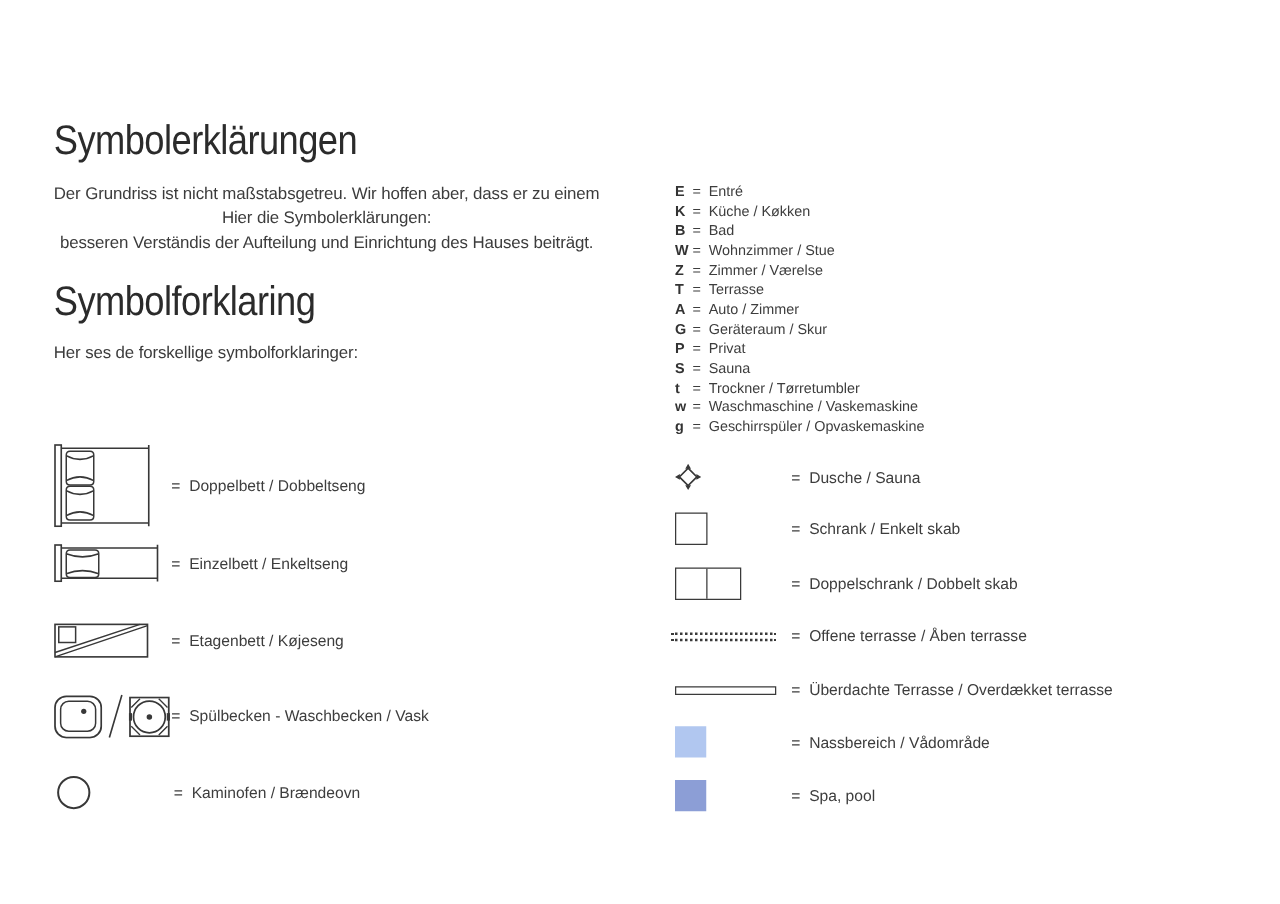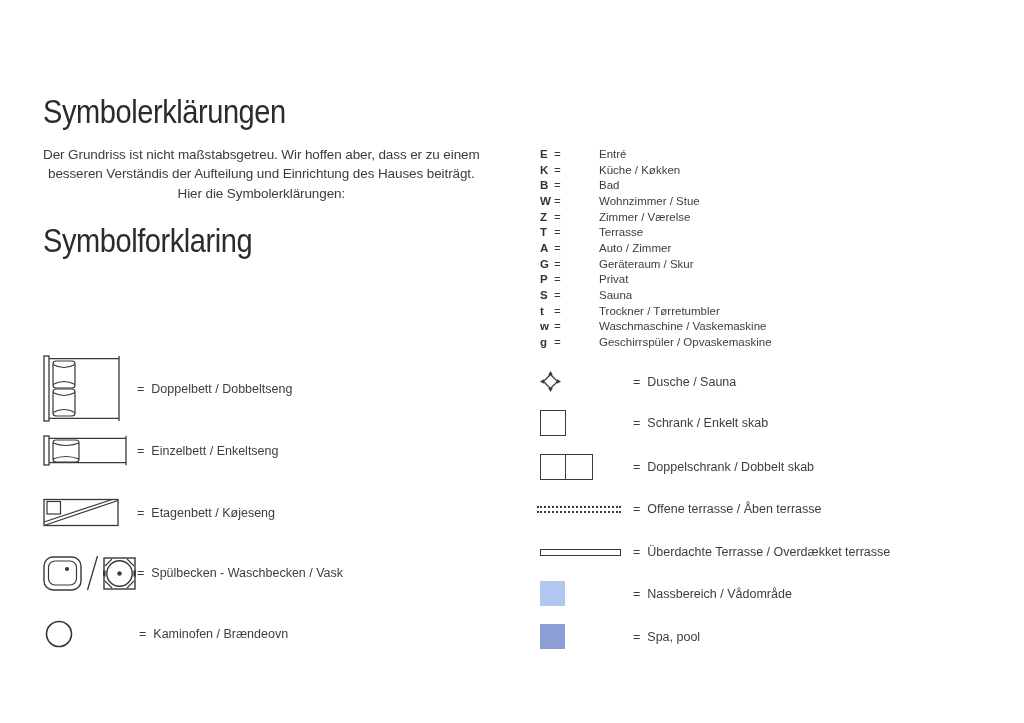--- a/index.html
+++ b/index.html
@@ -21,21 +21,21 @@
     margin:0;
   }
   
   .intro { font-size:13.5px; line-height:19.3px; color:#3c3c3c; white-space:nowrap; letter-spacing:-0.1px;text-align:center; }
 
   
   .codes { left:540px; top:146px; }
   .code-row { height:15.7px; display:flex; align-items:center; font-size:11.5px; white-space:nowrap; }
   .code-row .code { font-weight:bold; width:14px; color:#333; }
   .code-row .ceq { width:13px; color:#3d3d3d; }
-  .code-row .clabel { color:#3d3d3d;margin-left:32px; }
+  .code-row .clabel { color:#3d3d3d; }
 
   
   .lrow, .rrow { display:flex; align-items:center; }
   .lrow { left:43px; }
   .rrow { left:540px; }
   .sym-cell { flex:none; display:flex; align-items:center; }
   .lrow .sym-cell { width:94px; }
   .rrow .sym-cell { width:93px; }
   .slabel { font-size:12.5px; color:#3d3d3d; white-space:nowrap; display:flex; }
   .slabel .eq { margin-right:7px; }
@@ -56,27 +56,28 @@
   
   .swatch { width:25px; height:25px; }
 </style>
 </head>
 <body>
 
 <div class="abs h-title" style="left:43px; top:93px;">Symbolerklärungen</div>
 
 <div class="abs intro" style="left:43px; top:145px;">
   <div>Der Grundriss ist nicht maßstabsgetreu. Wir hoffen aber, dass er zu einem</div>
+  <div>Hier die Symbolerklärungen:</div>
   <div>besseren Verständis der Aufteilung und Einrichtung des Hauses beiträgt.</div>
-  <div>Hier die Symbolerklärungen:</div>
 </div>
 
 <div class="abs h-title" style="left:43px; top:222px;">Symbolforklaring</div>
 
 <div class="abs intro" style="left:43px; top:272px;">
+  <div>Her ses de forskellige symbolforklaringer:</div>
 </div>
 
 <div class="abs codes">
   <div class="code-row">
       <span class="code">E</span>
       <span class="ceq">=</span>
       <span class="clabel">Entré</span>
     </div>
   <div class="code-row">
       <span class="code">K</span>

